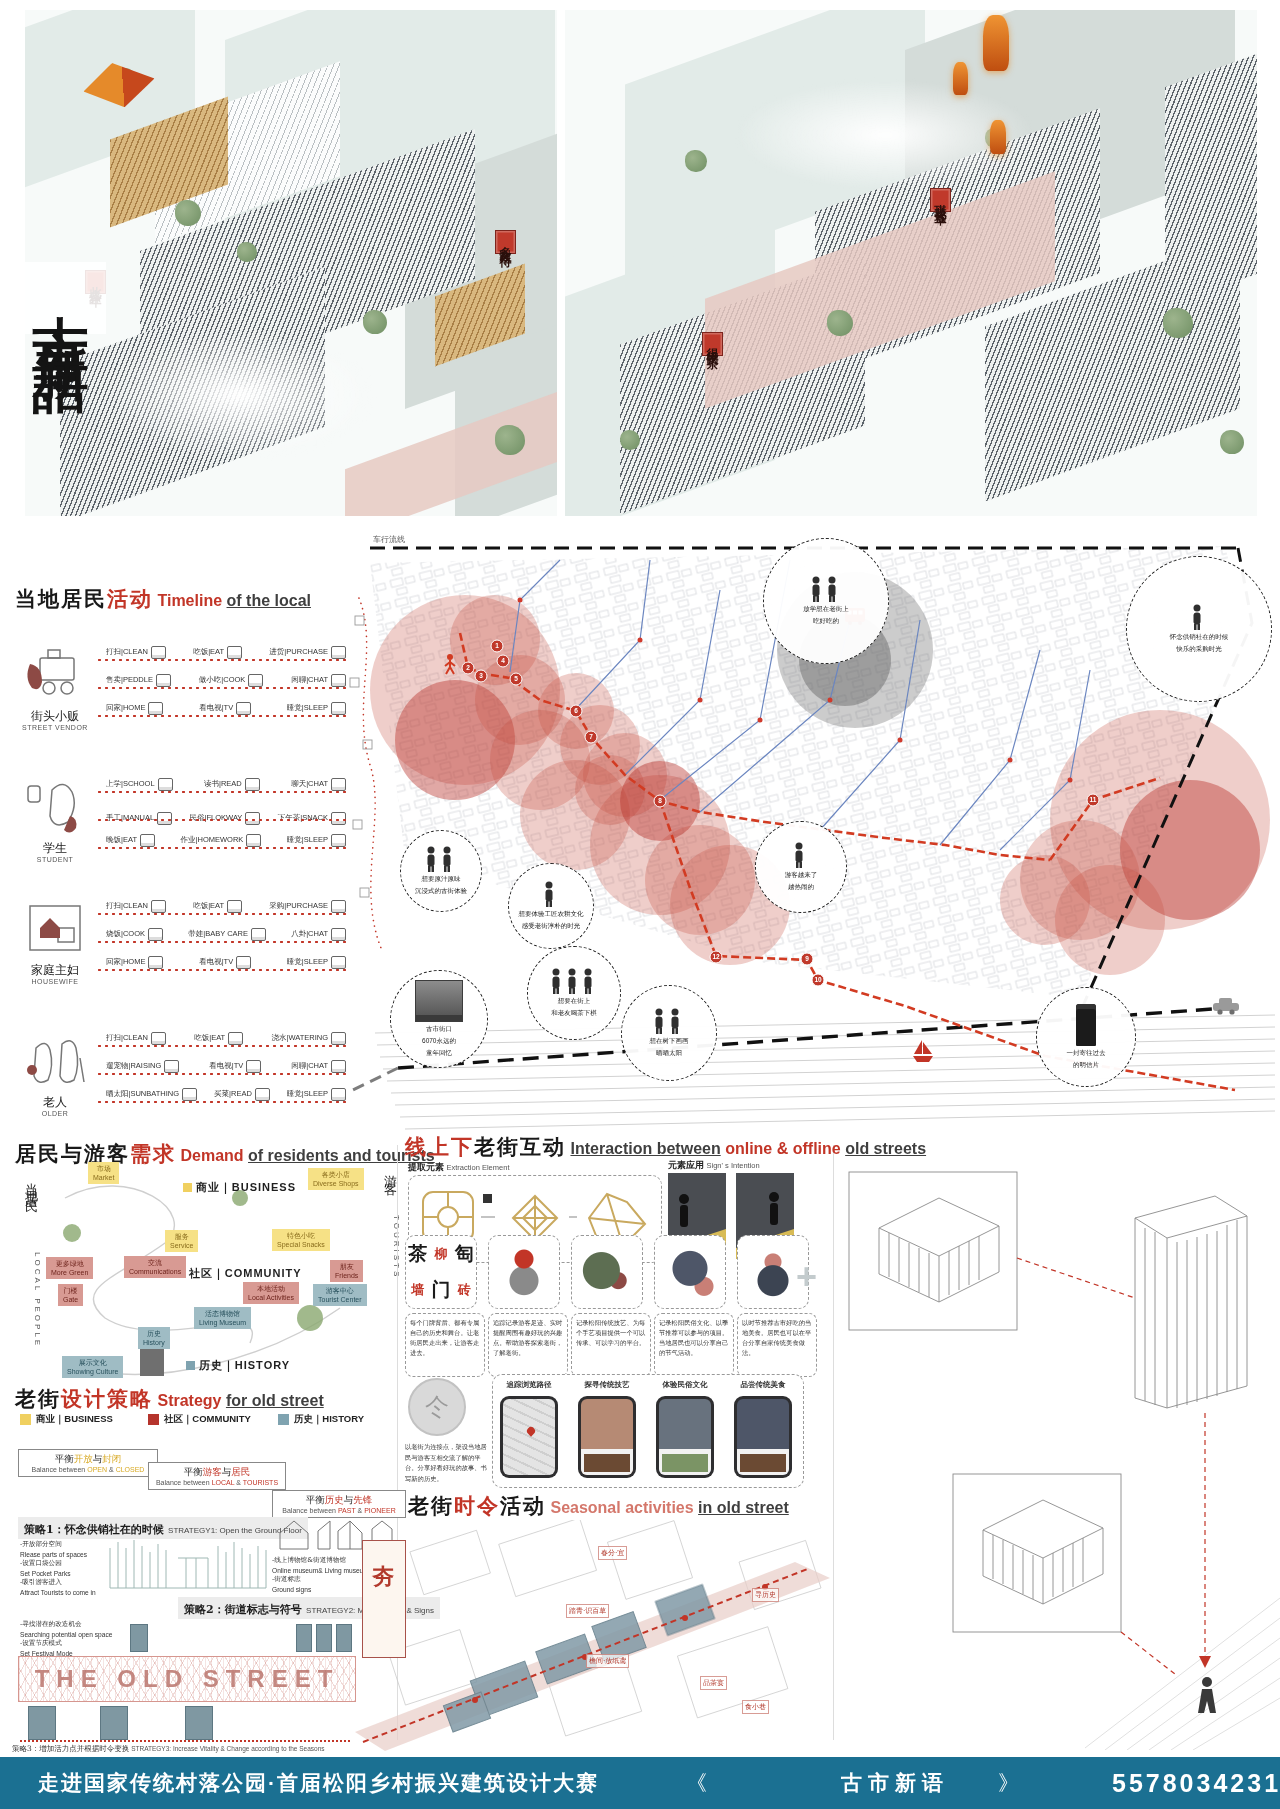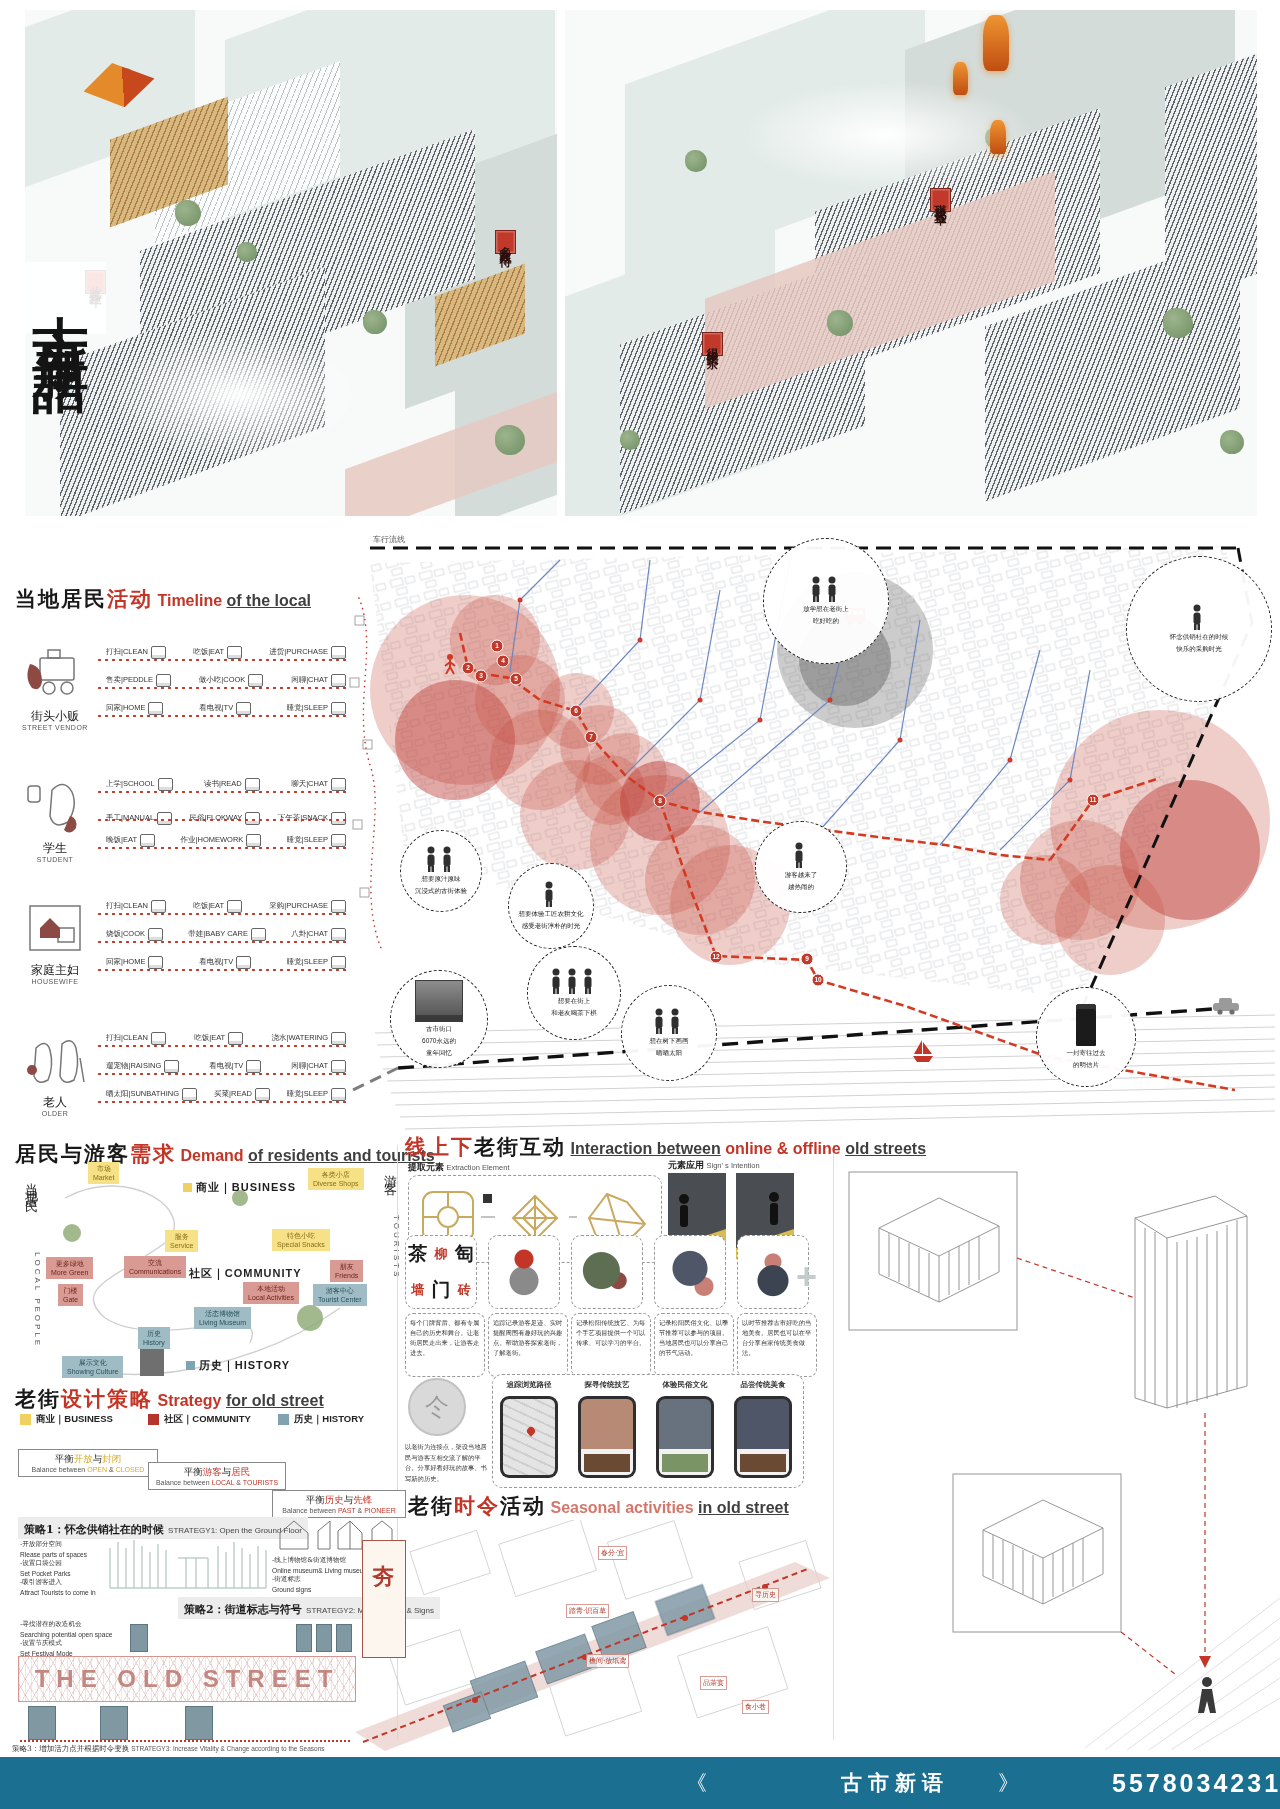--- a/index.html
+++ b/index.html
@@ -759,20 +759,21 @@
   <div id="slabels">
       <div class="slabel" style="left: 598px; top: 1546px;">春分·宜</div>
       <div class="slabel" style="left: 566px; top: 1604px;">踏青·识百草</div>
       <div class="slabel" style="left: 586px; top: 1654px;">檐间·放纸鸢</div>
       <div class="slabel" style="left: 752px; top: 1588px;">寻历史</div>
       <div class="slabel" style="left: 700px; top: 1676px;">品茶宴</div>
       <div class="slabel" style="left: 742px; top: 1700px;">食小巷</div>
     </div>
 
   <div class="footer">
+    <span class="f-left">走进国家传统村落公园·首届松阳乡村振兴建筑设计大赛</span>
     <span class="f-bo">《</span>
     <span class="f-title">古市新语</span>
     <span class="f-bc">》</span>
     <span class="f-num">5578034231</span>
   </div>
 <div class="persona" style="left: 14px; top: 638px;">
       <div class="pfig"><svg viewBox="0 0 66 62">
           <g stroke="#777" fill="none" stroke-width="1.5">
             <rect x="18" y="14" width="34" height="22" rx="2"></rect>
             <rect x="26" y="6" width="12" height="8"></rect>

